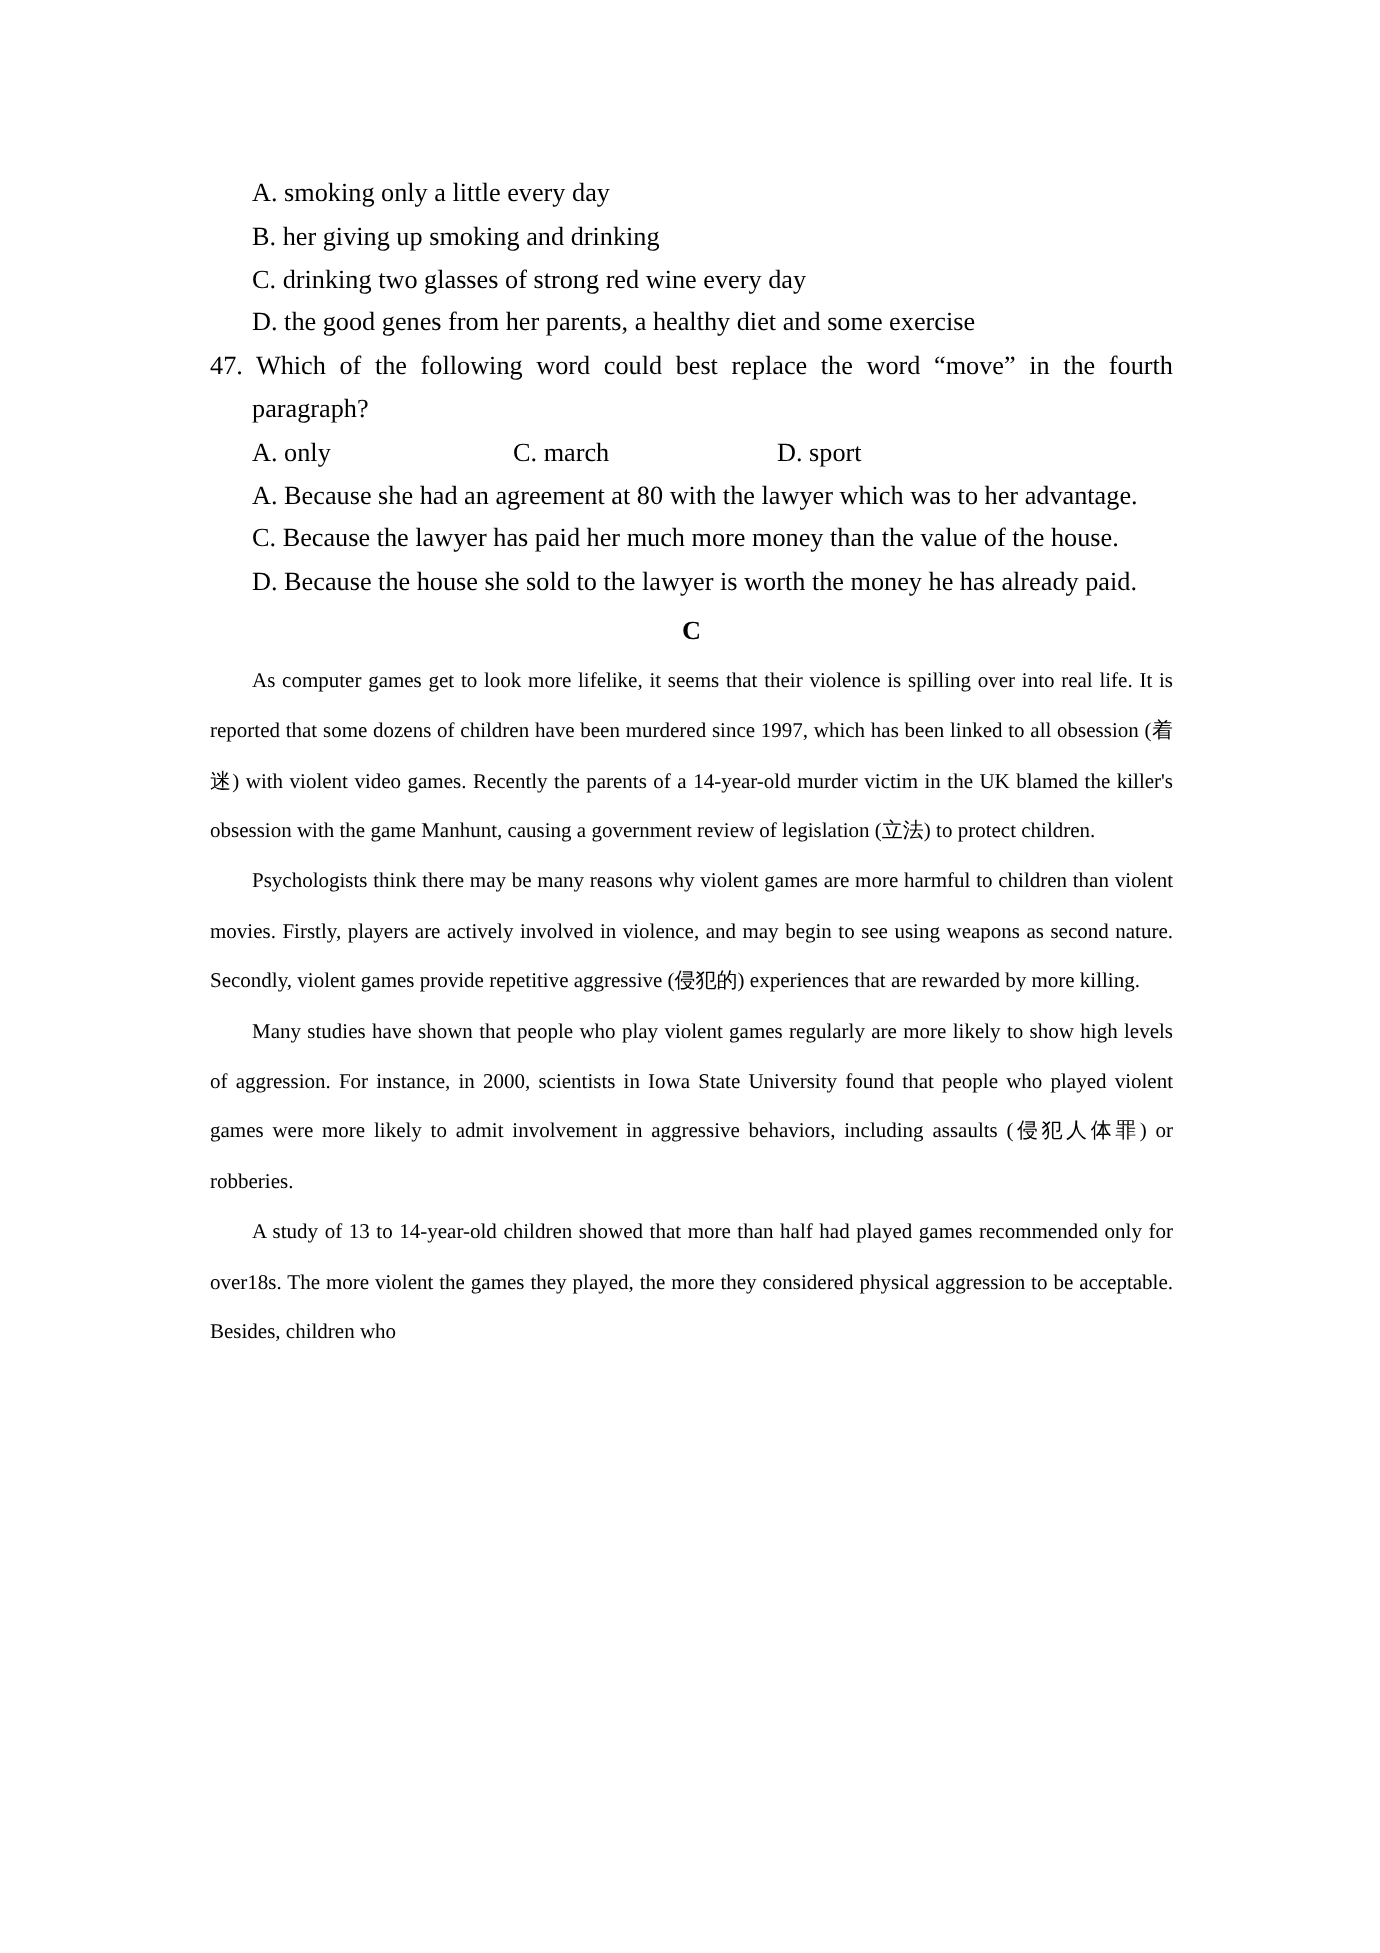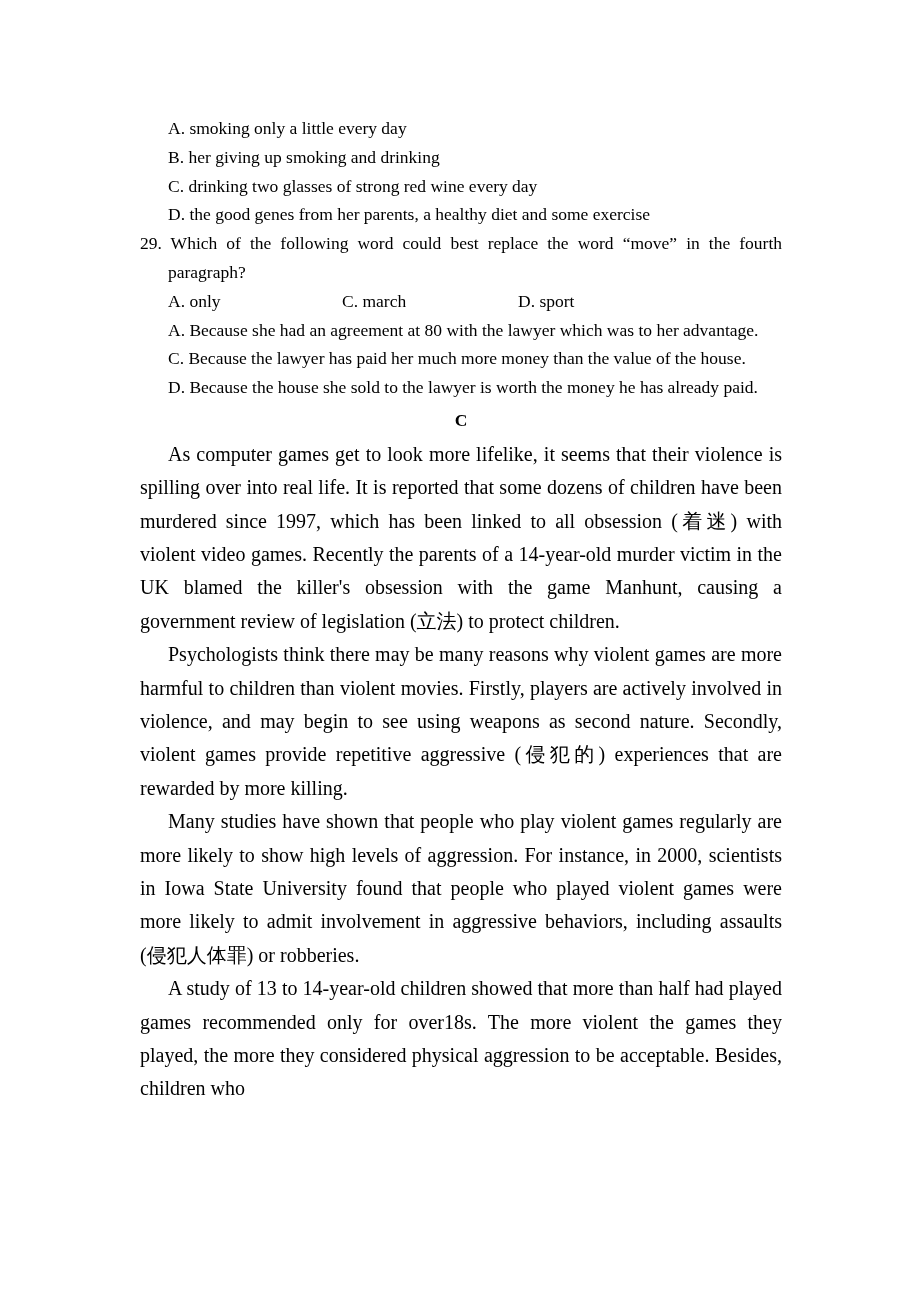--- a/index.html
+++ b/index.html
@@ -47,41 +47,41 @@
   .section-head {
     font-size: 17.5px;
     font-weight: bold;
     text-align: center;
     line-height: 28.8px;
     margin: 4px 0 3px 0;
   }
   
   .passage p {
     margin: 0;
-    font-size: 20px;
+    font-size: 14px;
     line-height: 33.4px;
     text-align: justify;
     text-indent: 28px;
   }
 </style>
 </head>
 <body>
 
 <div class="sheet">
   <div class="content">
 
     <div class="qzone">
       <div class="opt-line">A. smoking only a little every day</div>
       <div class="opt-line">B. her giving up smoking and drinking</div>
       <div class="opt-line">C. drinking two glasses of strong red wine every day</div>
       <div class="opt-line">D. the good genes from her parents, a healthy diet and some exercise</div>
     </div>
 
     <div class="qzone">
-      <div class="stem">29. Which of the following word could best replace the word “move” in the fourth paragraph?</div>
+      <div class="stem">47. Which of the following word could best replace the word “move” in the fourth paragraph?</div>
       <div class="opt-row">
         <span>A. only</span>
         <span>C. march</span>
         <span>D. sport</span>
       </div>
     </div>
 
     <div class="qzone">
       <div class="opt-indent">A. Because she had an agreement at 80 with the lawyer which was to her advantage.</div>
       <div class="opt-indent">C. Because the lawyer has paid her much more money than the value of the house.</div>

